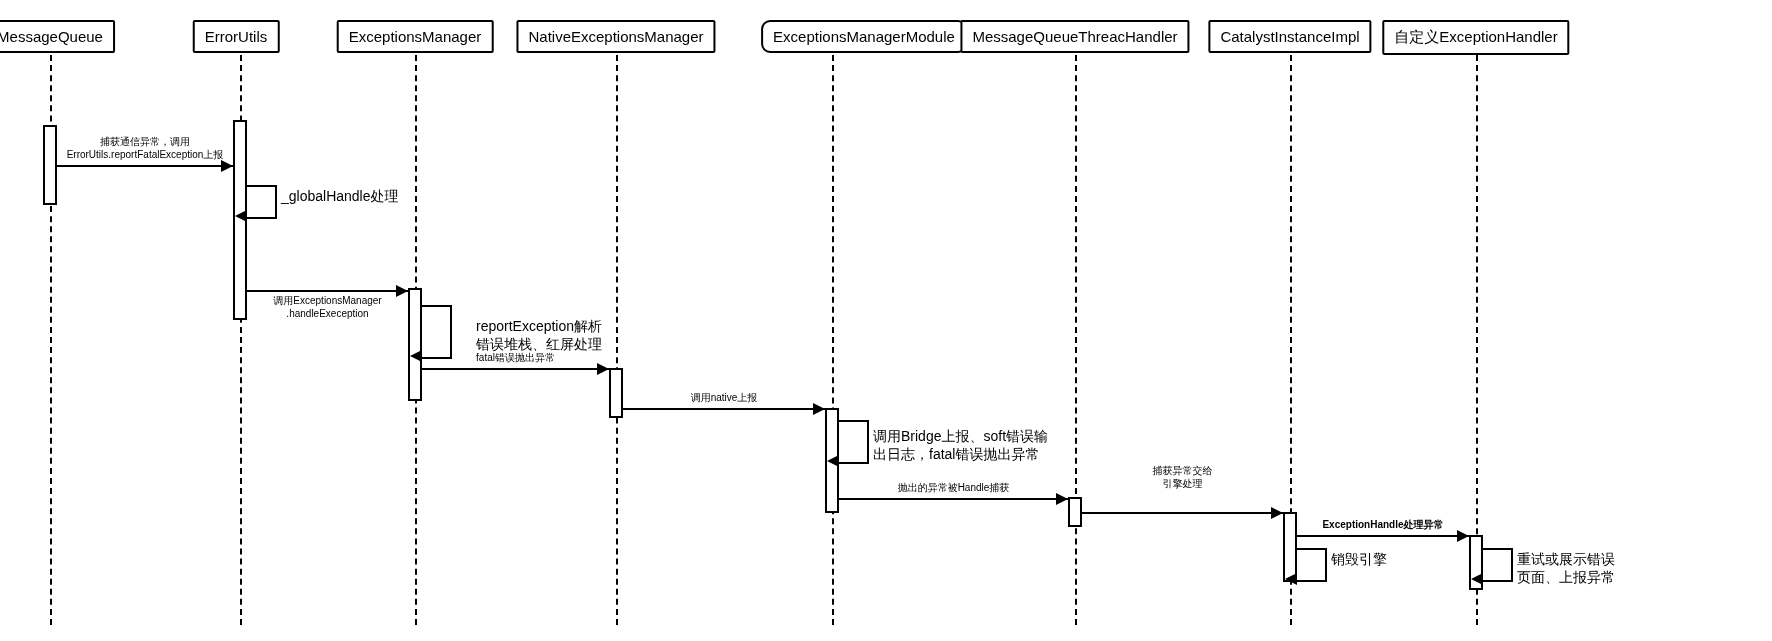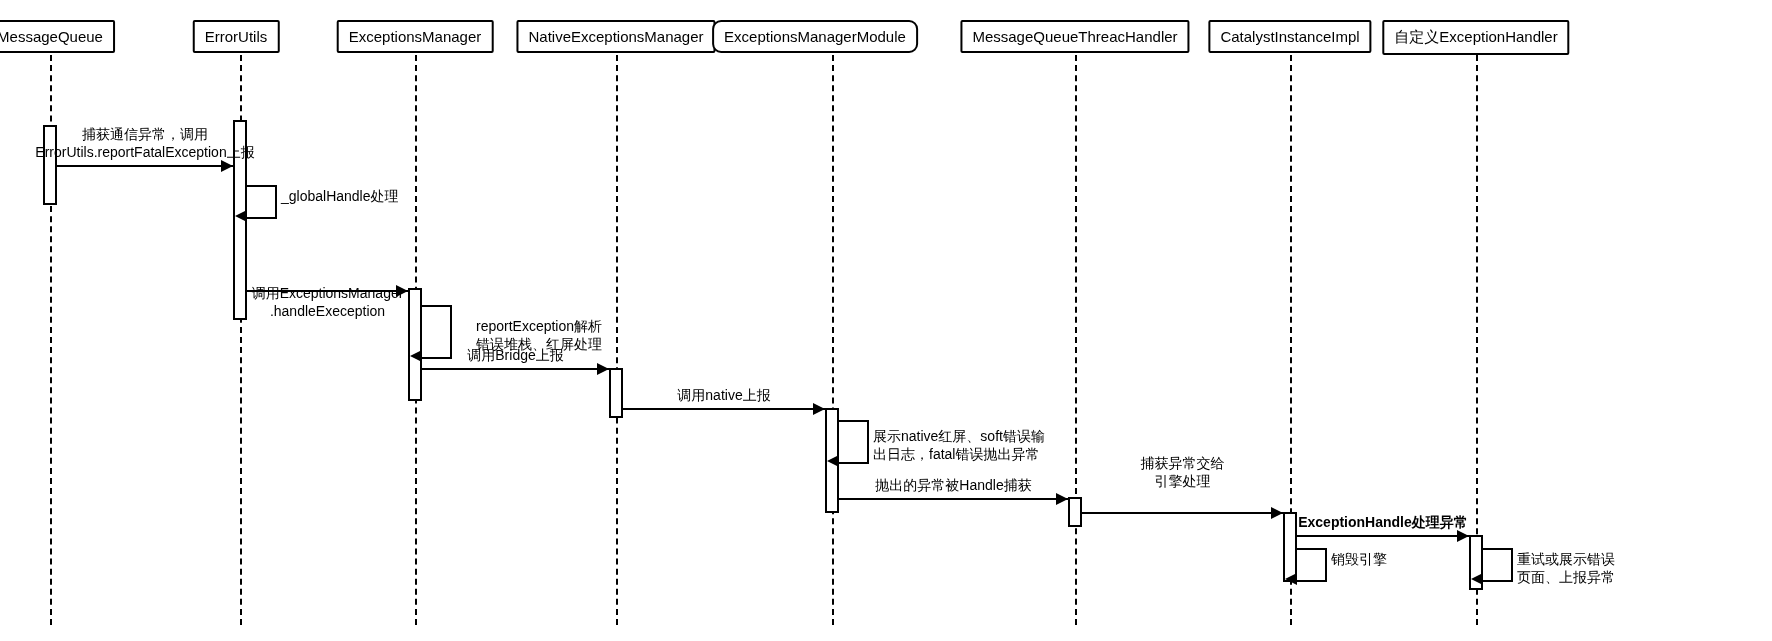--- a/index.html
+++ b/index.html
@@ -57,21 +57,21 @@
   .arrow-head-left {
     position: absolute;
     width: 0; height: 0;
     border-top: 6px solid transparent;
     border-bottom: 6px solid transparent;
     border-right: 12px solid #000;
     transform: translateY(-50%);
   }
   .msg-label {
     position: absolute;
-    font-size: 14px;
+    font-size: 10px;
     line-height: 1.25;
     text-align: center;
     white-space: pre-line;
     transform: translate(-50%, -100%);
     padding-bottom: 2px;
     pointer-events: none;
   }
   .self-box {
     position: absolute;
     border-top: 2px solid #000;
@@ -90,21 +90,21 @@
 
 <div id="canvas">
     <div class="participant" style="left: 50px;">MessageQueue</div>
     <div class="lifeline" style="left: 50px;"></div>
     <div class="participant" style="left: 236px;">ErrorUtils</div>
     <div class="lifeline" style="left: 240px;"></div>
     <div class="participant" style="left: 415px;">ExceptionsManager</div>
     <div class="lifeline" style="left: 415px;"></div>
     <div class="participant" style="left: 616px;">NativeExceptionsManager</div>
     <div class="lifeline" style="left: 616px;"></div>
-    <div class="participant" style="left: 815px; border-radius: 9px;">ExceptionsManagerModule</div>
+    <div class="participant" style="left: 864px; border-radius: 9px;">ExceptionsManagerModule</div>
     <div class="lifeline" style="left: 832px;"></div>
     <div class="participant" style="left: 1075px;">MessageQueueThreacHandler</div>
     <div class="lifeline" style="left: 1075px;"></div>
     <div class="participant" style="left: 1290px; text-align: center;">CatalystInstanceImpl</div>
     <div class="lifeline" style="left: 1290px;"></div>
     <div class="participant" style="left: 1476px;">自定义ExceptionHandler</div>
     <div class="lifeline" style="left: 1476px;"></div>
     <div class="activation" style="left: 50px; top: 125px; height: 80px;"></div>
     <div class="activation" style="left: 240px; top: 120px; height: 200px;"></div>
     <div class="activation" style="left: 415px; top: 288px; height: 113px;"></div>
@@ -116,21 +116,21 @@
     <div class="arrow-line" style="left: 57px; top: 165px; width: 176px;"></div>
     <div class="arrow-head-right" style="left: 221px; top: 166px;"></div>
     <div class="msg-label" style="left: 145px; top: 163px;">捕获通信异常，调用
 ErrorUtils.reportFatalException上报</div>
     <div class="arrow-line" style="left: 247px; top: 290px; width: 161px;"></div>
     <div class="arrow-head-right" style="left: 396px; top: 291px;"></div>
     <div class="msg-label" style="left: 327.5px; top: 288px; margin-top: 34px;">调用ExceptionsManager
 .handleExeception</div>
     <div class="arrow-line" style="left: 422px; top: 368px; width: 187px;"></div>
     <div class="arrow-head-right" style="left: 597px; top: 369px;"></div>
-    <div class="msg-label" style="left: 515.5px; top: 366px;">调用Bridge上报</div>
+    <div class="msg-label" style="left: 515.5px; top: 366px;">fatal错误抛出异常</div>
     <div class="arrow-line" style="left: 623px; top: 408px; width: 202px;"></div>
     <div class="arrow-head-right" style="left: 813px; top: 409px;"></div>
     <div class="msg-label" style="left: 724px; top: 406px;">调用native上报</div>
     <div class="arrow-line" style="left: 839px; top: 498px; width: 229px;"></div>
     <div class="arrow-head-right" style="left: 1056px; top: 499px;"></div>
     <div class="msg-label" style="left: 953.5px; top: 496px;">抛出的异常被Handle捕获</div>
     <div class="arrow-line" style="left: 1082px; top: 512px; width: 201px;"></div>
     <div class="arrow-head-right" style="left: 1271px; top: 513px;"></div>
     <div class="msg-label" style="left: 1182.5px; top: 492px;">捕获异常交给
 引擎处理</div>
@@ -139,21 +139,21 @@
     <div class="msg-label" style="left: 1383px; top: 533px; font-weight: bold;">ExceptionHandle处理异常</div>
     <div class="self-box" style="left: 247px; top: 185px; width: 28px; height: 30px;"></div>
     <div class="arrow-head-left" style="left: 235px; top: 216px;"></div>
     <div class="side-label" style="left: 281px; top: 188px;">_globalHandle处理</div>
     <div class="self-box" style="left: 422px; top: 305px; width: 28px; height: 50px;"></div>
     <div class="arrow-head-left" style="left: 410px; top: 356px;"></div>
     <div class="side-label" style="left: 456px; top: 318px; margin-left: 20px;">reportException解析
 错误堆栈、红屏处理</div>
     <div class="self-box" style="left: 839px; top: 420px; width: 28px; height: 40px;"></div>
     <div class="arrow-head-left" style="left: 827px; top: 461px;"></div>
-    <div class="side-label" style="left: 873px; top: 428px;">展示native红屏、soft错误输
+    <div class="side-label" style="left: 873px; top: 428px;">调用Bridge上报、soft错误输
 出日志，fatal错误抛出异常</div>
     <div class="self-box" style="left: 1297px; top: 548px; width: 28px; height: 30px;"></div>
     <div class="arrow-head-left" style="left: 1285px; top: 579px;"></div>
     <div class="side-label" style="left: 1331px; top: 551px;">销毁引擎</div>
     <div class="self-box" style="left: 1483px; top: 548px; width: 28px; height: 30px;"></div>
     <div class="arrow-head-left" style="left: 1471px; top: 579px;"></div>
     <div class="side-label" style="left: 1517px; top: 551px;">重试或展示错误
 页面、上报异常</div>
   </div>
 

